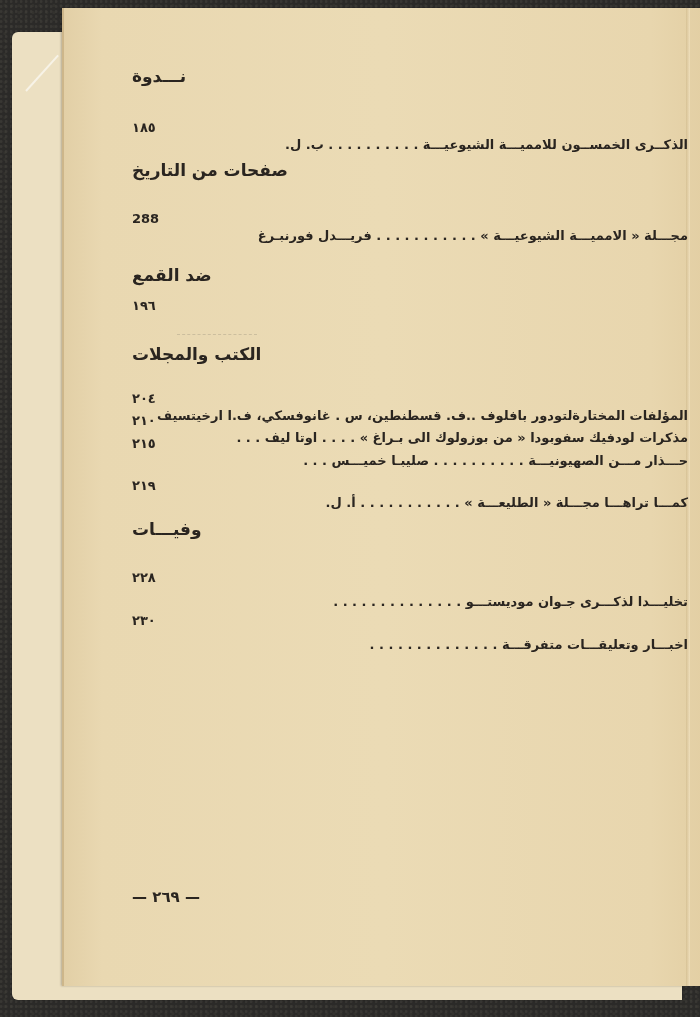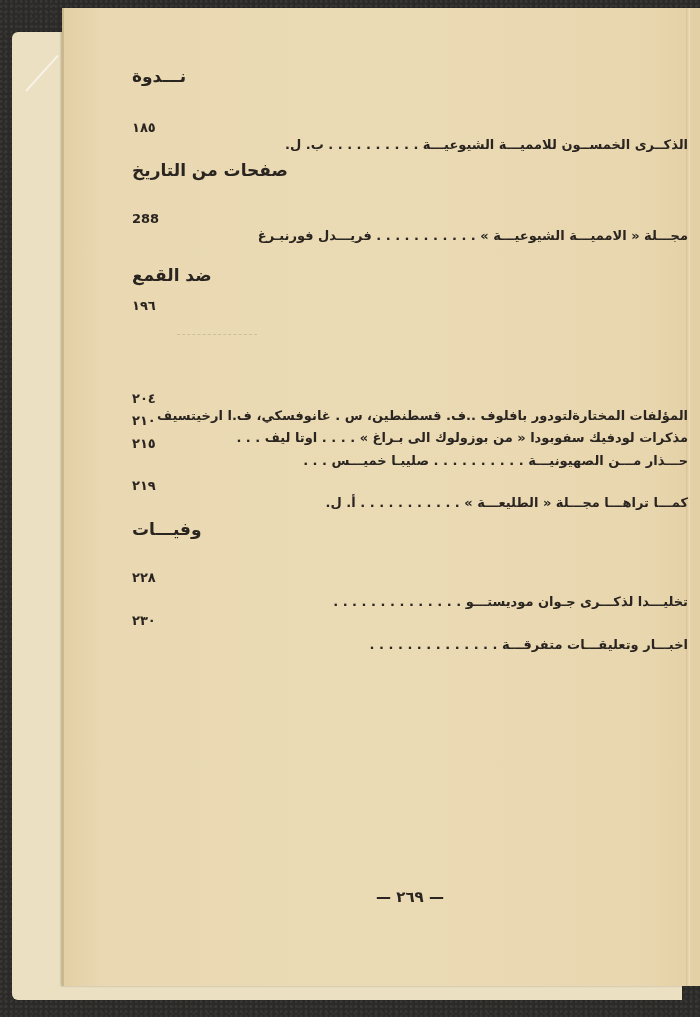--- a/index.html
+++ b/index.html
@@ -101,21 +101,21 @@
       text-align: left;
       direction: ltr;
       font-size: 13px;
       font-weight: bold;
     }
     .footer-number {
       position: absolute;
       left: 0;
       right: 0;
       top: 880px;
-      text-align: center;
+      text-align: left;
       font-size: 15px;
       font-weight: bold;
       direction: rtl;
     }
     .stamp-mark {
       position: absolute;
       left: 45px;
       top: 326px;
       width: 80px;
       height: 3px;
@@ -146,20 +146,21 @@
       <span class="entry-page">288</span>
     </div>
 
     <div class="section-title" style="top:257px;">ضد القمع</div>
     <div class="entry" style="top:290px;">
       <span class="entry-page">١٩٦</span>
     </div>
 
     <div class="stamp-mark"></div>
 
+    <div class="section-title" style="top:336px;">الكتب والمجلات</div>
     <div class="entry" style="top:383px;">
       <span class="entry-text">المؤلفات المختارةلتودور بافلوف ..ف. قسطنطين، س . غانوفسكي، ف.ا ارخيتسيف</span>
       <span class="entry-page">٢٠٤</span>
     </div>
     <div class="entry" style="top:405px;">
       <span class="entry-text">مذكرات لودفيك سفوبودا « من بوزولوك الى بـراغ » . . . . اوتا ليف . . .</span>
       <span class="entry-page">٢١٠</span>
     </div>
     <div class="entry" style="top:428px;">
       <span class="entry-text">حـــذار مـــن الصهيونيـــة . . . . . . . . . . صليبـا خميـــس . . .</span>

